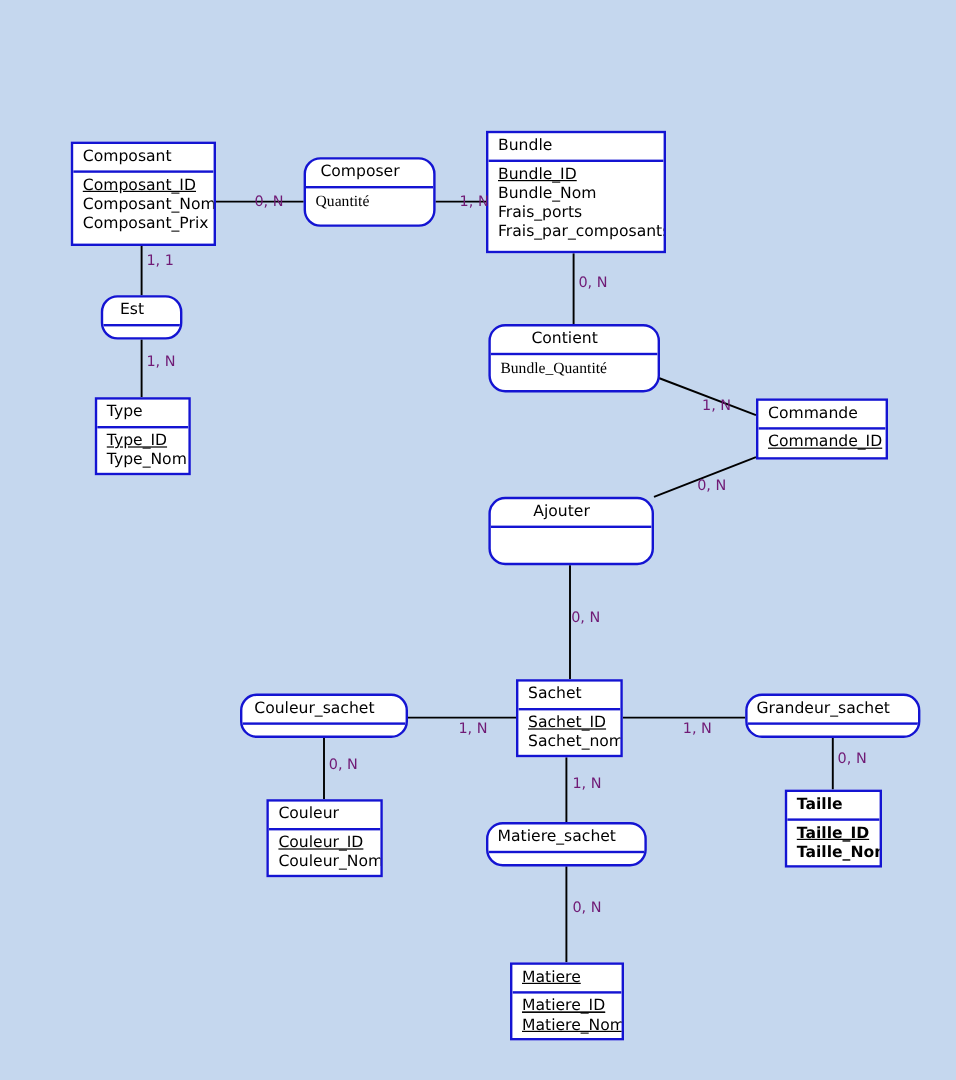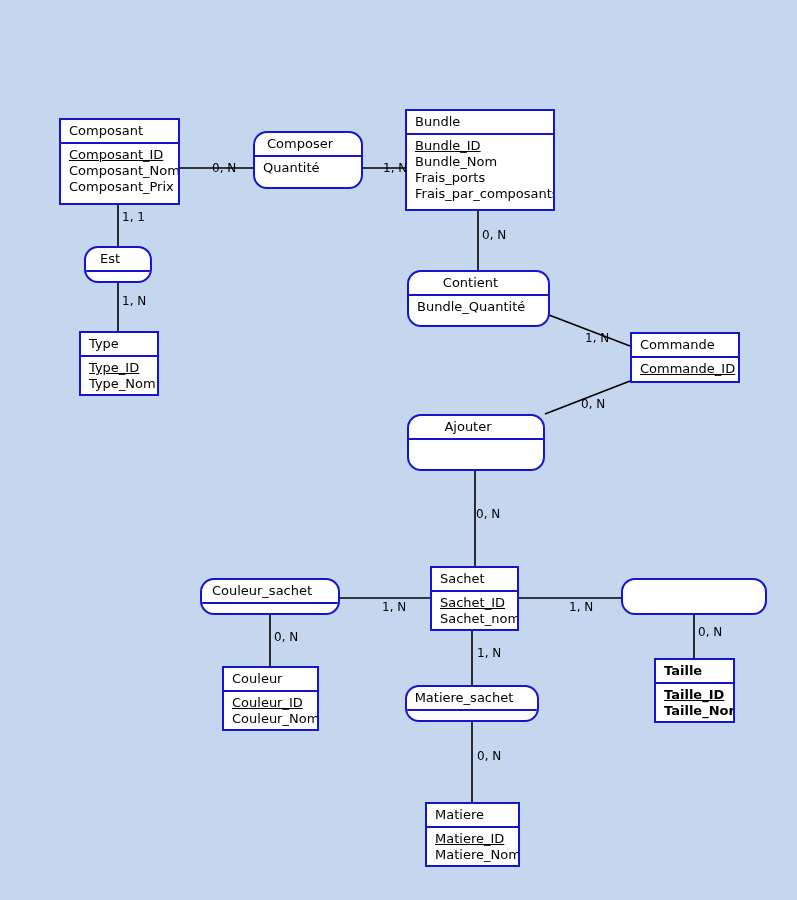--- a/index.html
+++ b/index.html
@@ -56,35 +56,36 @@
     text-align: center;
     border-bottom: 2px solid #1414d2;
   }
   .node-attrs {
     box-sizing: border-box;
     padding: 3px 0 3px 8px;
   }
   .rel .node-attrs {
     padding: 3px 0 3px 8px;
     min-height: 14px;
+    font-family: Liberation Serif, serif;
   }
   .attr {
     font-size: 13px;
     line-height: 16px;
     color: #000000;
     white-space: nowrap;
   }
   .attr.pk {
     text-decoration: underline;
   }
   .card-label {
     position: absolute;
     font-size: 12px;
     line-height: 13px;
-    color: #000000;
+    color: #701a75;
     white-space: nowrap;
     background: transparent;
   }
 </style>
 </head>
 <body>
 
 <div id="canvas">
   <svg id="edge-layer" width="797" height="900" viewBox="0 0 797 900">
       <line x1="180" y1="168" x2="253" y2="168" stroke="#000000" stroke-width="1.6"></line>
@@ -147,21 +148,21 @@
           <div class="attr">Couleur_Nom</div>
         </div>
       </div>
       <div class="node entity" style="left: 654px; top: 658px; width: 81px; height: 65px; font-weight: bold;">
         <div class="node-title">Taille</div>
         <div class="node-attrs">
           <div class="attr pk">Taille_ID</div>
           <div class="attr">Taille_Nom</div>
         </div>
       </div>
-      <div class="node entity" style="left: 425px; top: 802px; width: 95px; height: 65px;">
+      <div class="node entity" style="left: 425px; top: 802px; width: 95px; height: 65px; text-decoration: underline;">
         <div class="node-title">Matiere</div>
         <div class="node-attrs">
           <div class="attr pk">Matiere_ID</div>
           <div class="attr">Matiere_Nom</div>
         </div>
       </div>
       <div class="node rel" style="left: 253px; top: 131px; width: 110px; height: 58px;">
         <div class="node-title">Composer</div>
         <div class="node-attrs">
           <div class="attr">Quantité</div>
@@ -178,20 +179,21 @@
         </div>
       </div>
       <div class="node rel" style="left: 407px; top: 414px; width: 138px; height: 57px;">
         <div class="node-title">Ajouter</div>
       </div>
       <div class="node rel" style="left: 200px; top: 578px; width: 140px; height: 37px;">
         <div class="node-title">Couleur_sachet</div>
         <div class="node-attrs"></div>
       </div>
       <div class="node rel" style="left: 621px; top: 578px; width: 146px; height: 37px;">
+        <div class="node-title">Grandeur_sachet</div>
         <div class="node-attrs"></div>
       </div>
       <div class="node rel" style="left: 405px; top: 685px; width: 134px; height: 37px;">
         <div class="node-title">Matiere_sachet</div>
         <div class="node-attrs"></div>
       </div>
     </div>
   <div id="label-layer">
       <div class="card-label" style="left: 212px; top: 162px;">0, N</div>
       <div class="card-label" style="left: 383px; top: 162px;">1, N</div>

